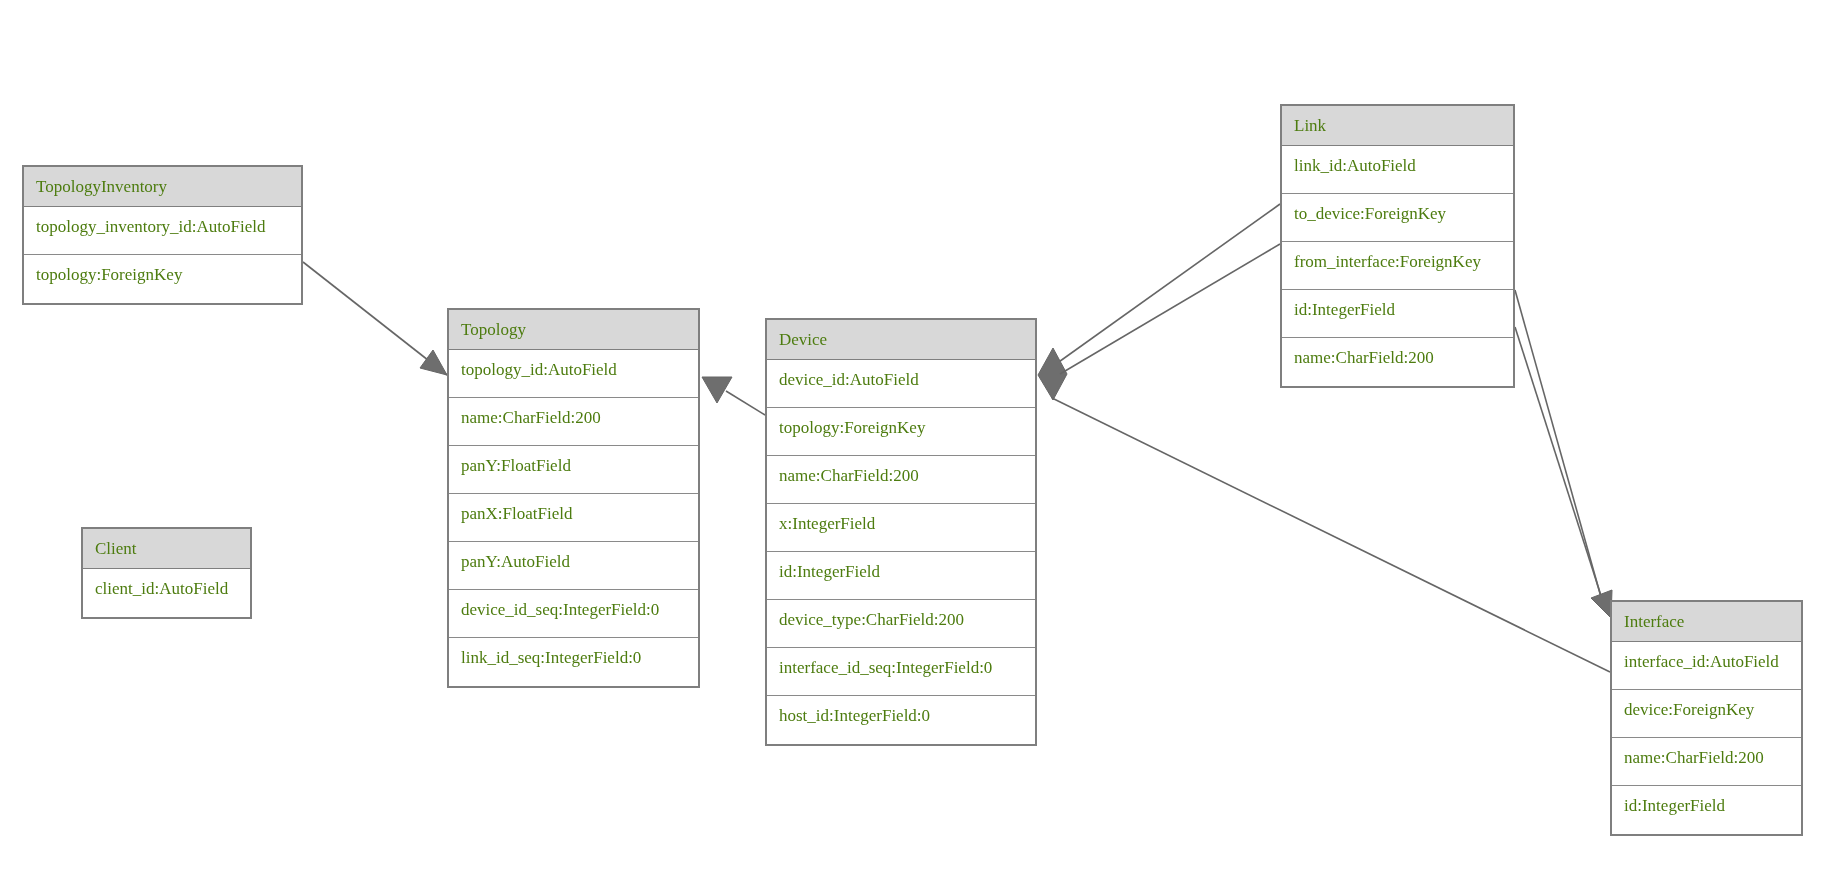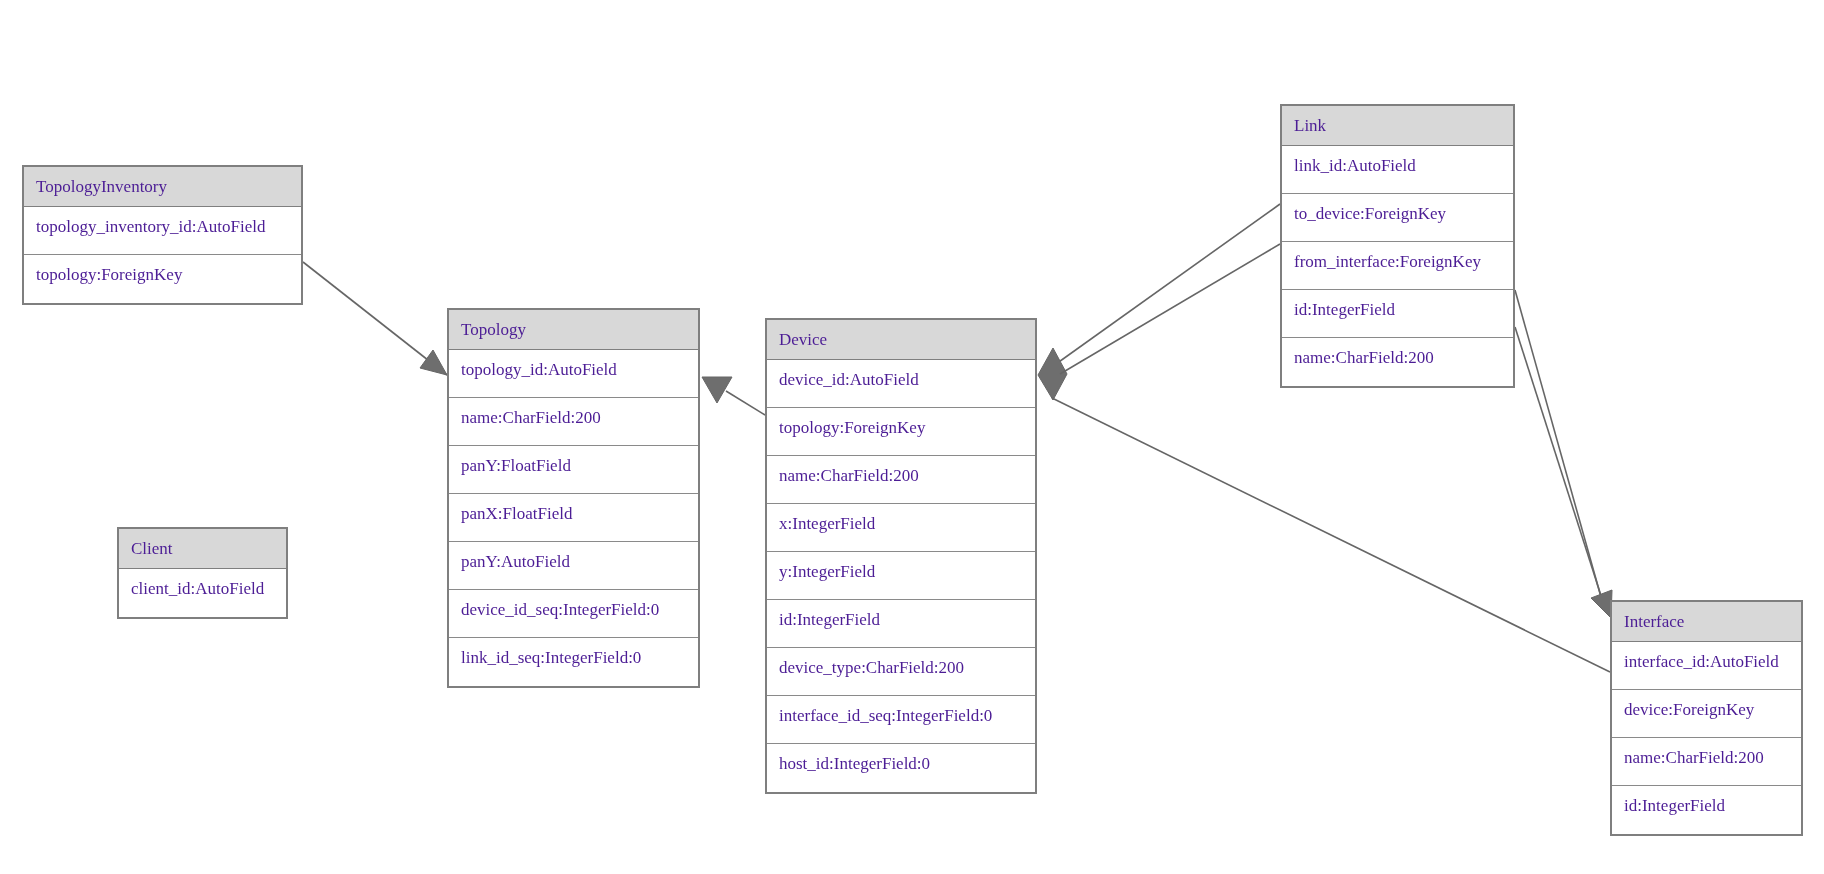--- a/index.html
+++ b/index.html
@@ -19,21 +19,21 @@
     position: absolute;
     left: 0; top: 0;
     width: 1824px;
     height: 874px;
   }
   .entity {
     position: absolute;
     border: 2px solid #7f7f7f;
     background: #ffffff;
     box-sizing: border-box;
-    color: #4c1d95;
+    color: #4d7c0f;
     font-size: 17px;
   }
   .entity-header {
     height: 40px;
     line-height: 40px;
     background: #d8d8d8;
     border-bottom: 1px solid #7f7f7f;
     padding-left: 12px;
     box-sizing: border-box;
     white-space: nowrap;
@@ -88,31 +88,30 @@
       <div class="entity" style="left: 447px; top: 308px; width: 253px;">
         <div class="entity-header">Topology</div>
         <div class="entity-field">topology_id:AutoField</div>
         <div class="entity-field">name:CharField:200</div>
         <div class="entity-field">panY:FloatField</div>
         <div class="entity-field">panX:FloatField</div>
         <div class="entity-field">panY:AutoField</div>
         <div class="entity-field">device_id_seq:IntegerField:0</div>
         <div class="entity-field">link_id_seq:IntegerField:0</div>
       </div>
-      <div class="entity" style="left: 81px; top: 527px; width: 171px; margin-left: 36px;">
+      <div class="entity" style="left: 81px; top: 527px; width: 171px;">
         <div class="entity-header">Client</div>
         <div class="entity-field">client_id:AutoField</div>
       </div>
       <div class="entity" style="left: 765px; top: 318px; width: 272px;">
         <div class="entity-header">Device</div>
         <div class="entity-field">device_id:AutoField</div>
         <div class="entity-field">topology:ForeignKey</div>
         <div class="entity-field">name:CharField:200</div>
         <div class="entity-field">x:IntegerField</div>
-        <div class="entity-field">y:IntegerField</div>
         <div class="entity-field">id:IntegerField</div>
         <div class="entity-field">device_type:CharField:200</div>
         <div class="entity-field">interface_id_seq:IntegerField:0</div>
         <div class="entity-field">host_id:IntegerField:0</div>
       </div>
       <div class="entity" style="left: 1280px; top: 104px; width: 235px;">
         <div class="entity-header">Link</div>
         <div class="entity-field">link_id:AutoField</div>
         <div class="entity-field">to_device:ForeignKey</div>
         <div class="entity-field">from_interface:ForeignKey</div>

